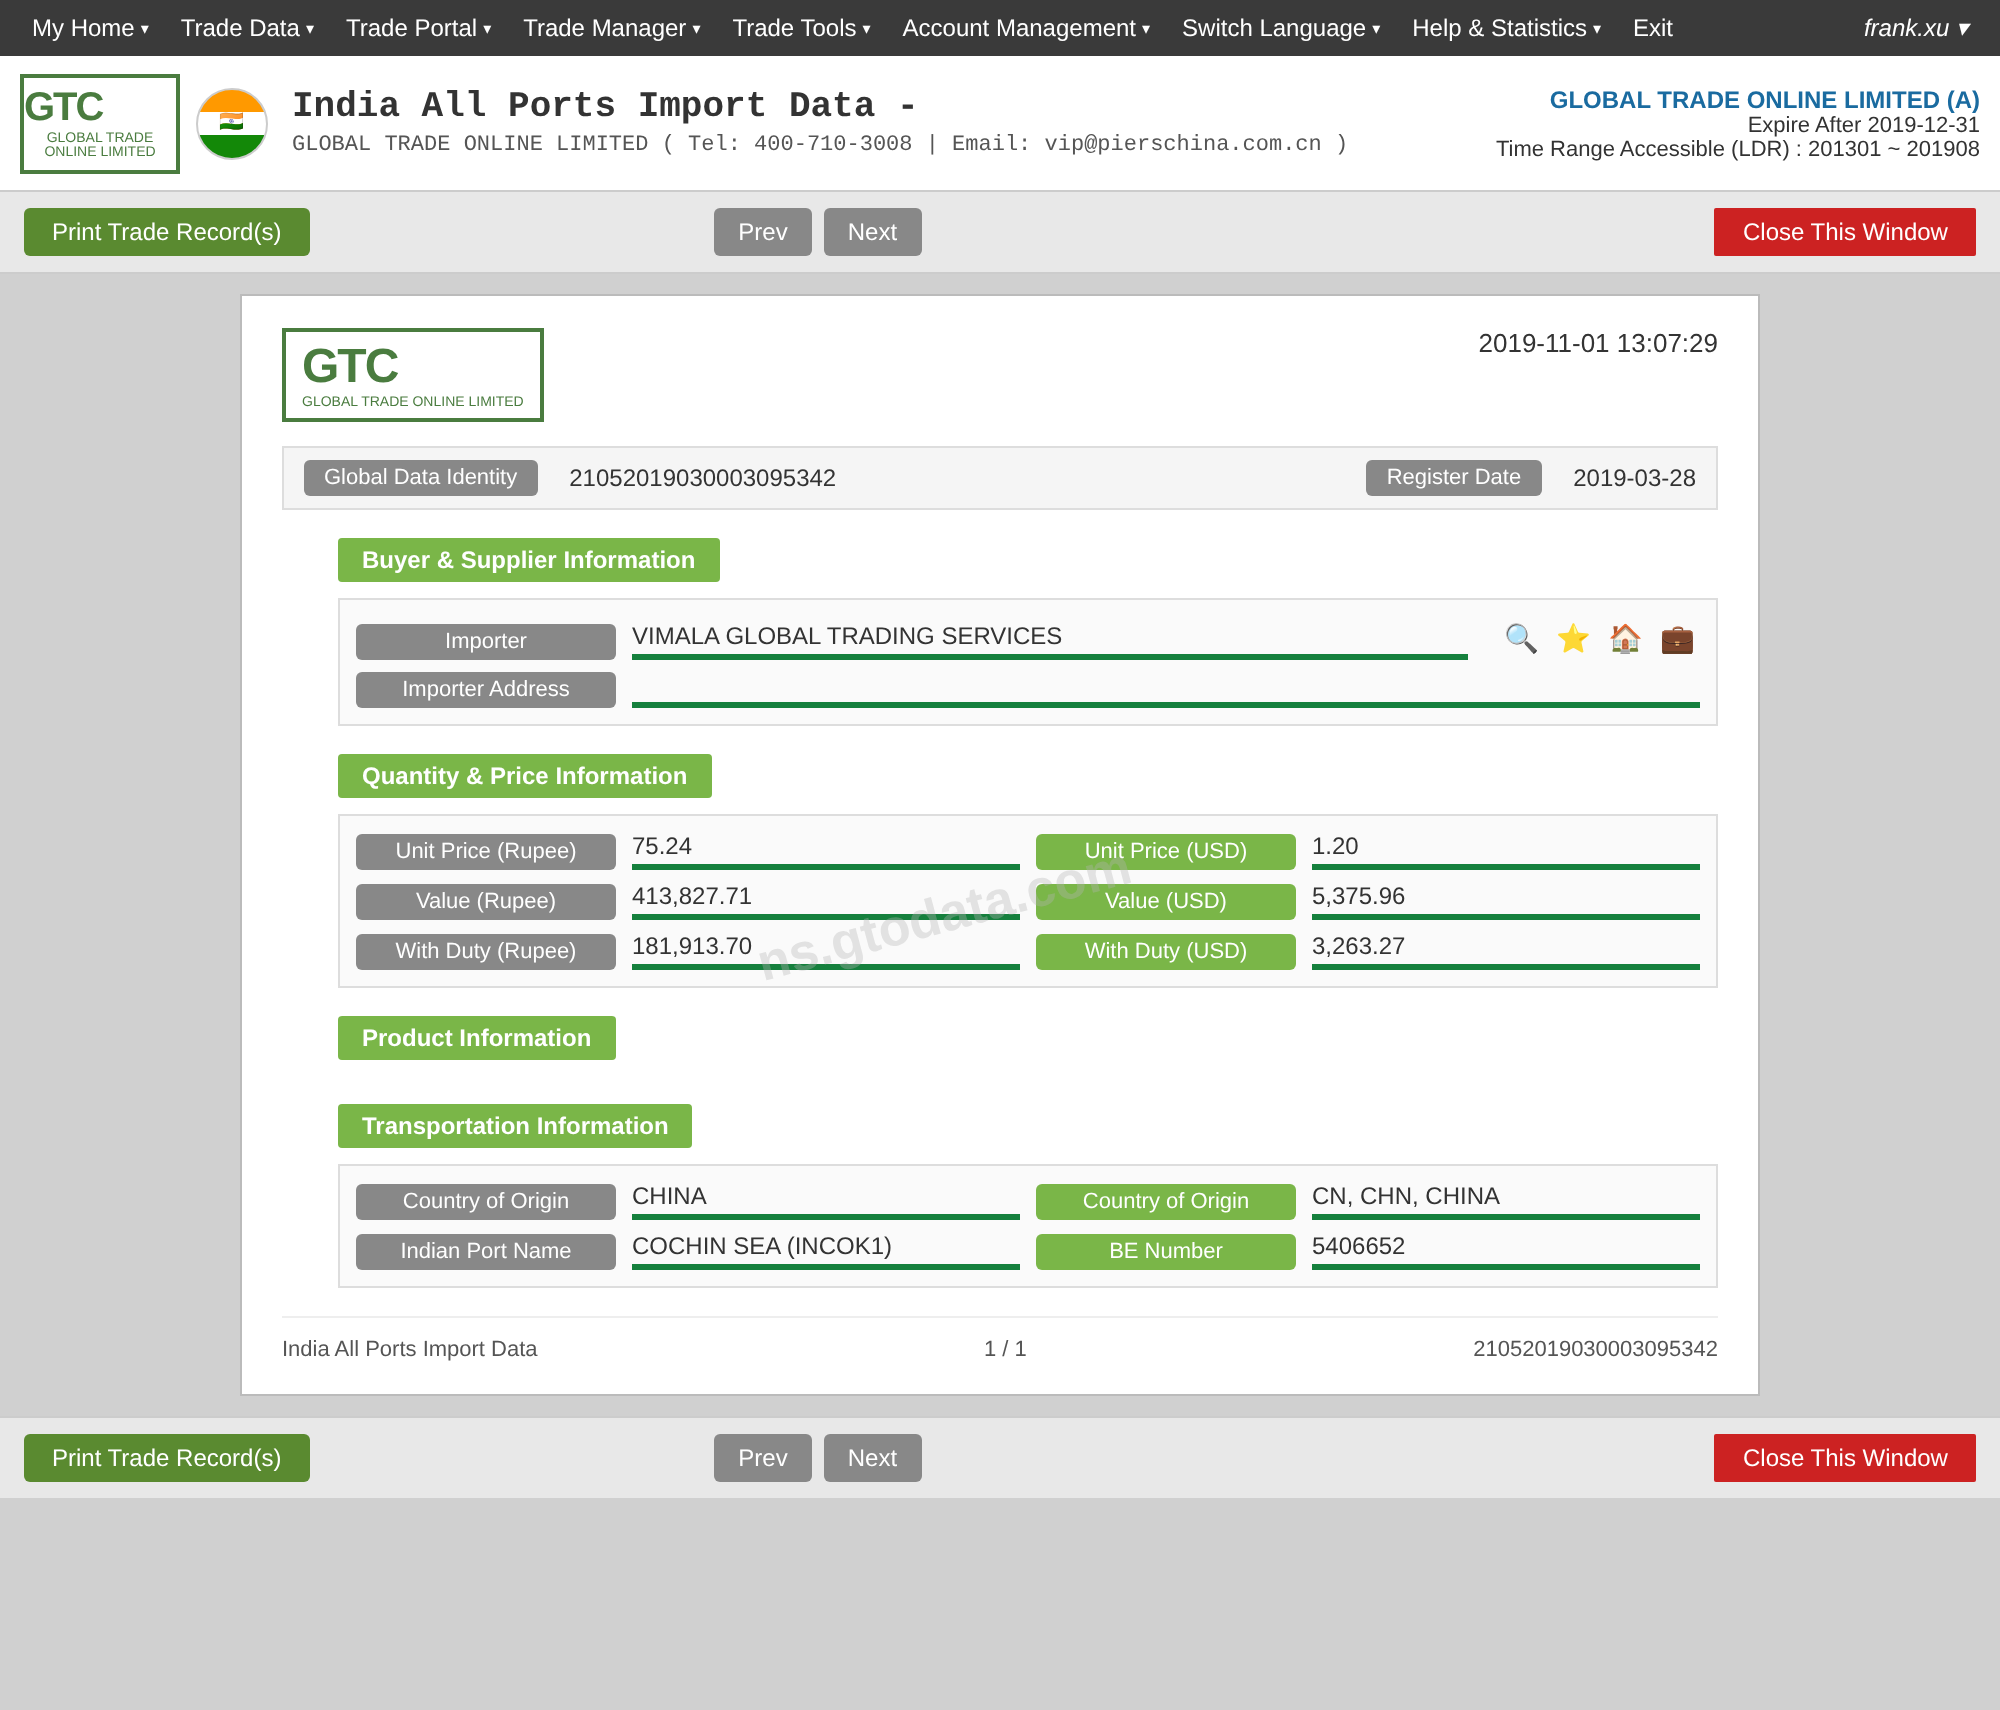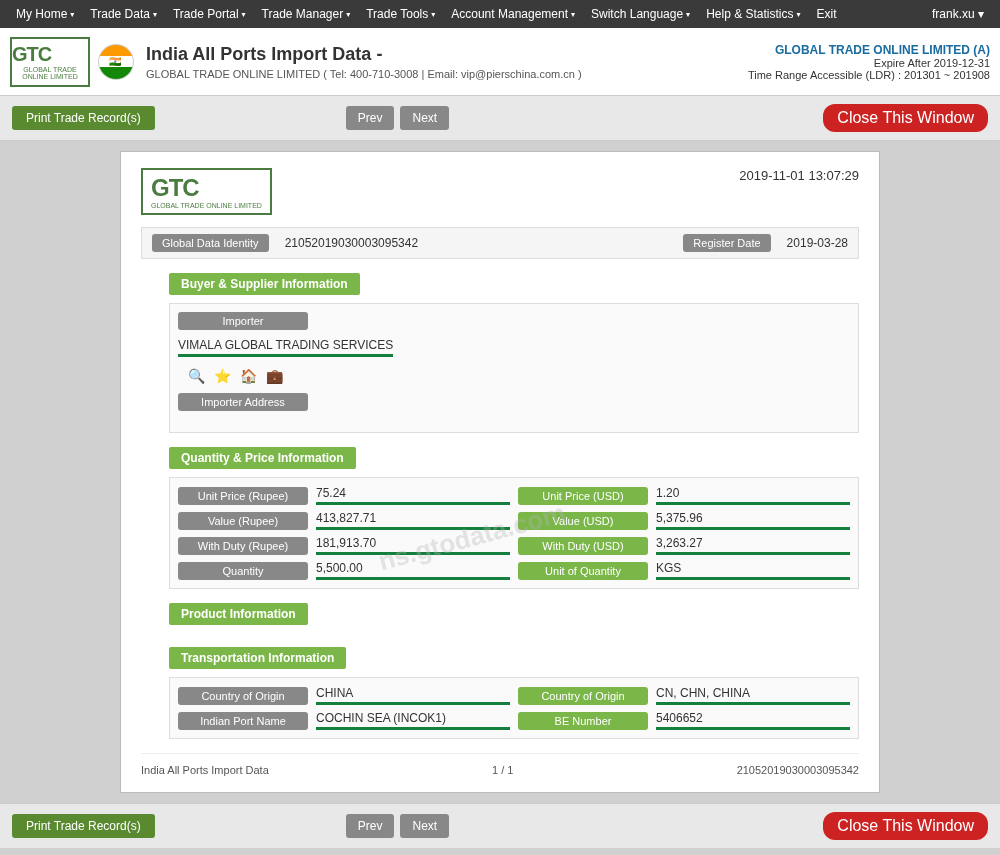--- a/index.html
+++ b/index.html
@@ -2,41 +2,41 @@
 <html><head>
   <meta charset="utf-8">
   <style>
     * { margin: 0; padding: 0; box-sizing: border-box; }
     body { font-family: Arial, sans-serif; font-size: 12px; background: #d0d0d0; color: #333; width: 1000px; min-height: 855px; }
 
     
     .top-nav { background: #3a3a3a; color: #fff; display: flex; align-items: center; padding: 0 8px; height: 28px; font-size: 12px; }
     .top-nav-item { padding: 0 8px; cursor: pointer; display: flex; align-items: center; gap: 3px; height: 100%; }
     .top-nav-spacer { flex: 1; }
-    .top-nav-user { padding: 0 8px; }
+    .top-nav-user { padding: 0 8px; font-style: italic; }
 
     
     .header-bar { background: #fff; display: flex; align-items: center; padding: 6px 10px; border-bottom: 1px solid #ccc; min-height: 68px; }
     .logo-area { display: flex; align-items: center; gap: 8px; }
     .logo-box { width: 80px; height: 50px; border: 2px solid #4a7c3f; display: flex; align-items: center; justify-content: center; }
     .logo-text { color: #4a7c3f; font-size: 20px; font-weight: bold; letter-spacing: -1px; }
     .logo-sub { font-size: 7px; color: #4a7c3f; text-align: center; }
     .flag-circle { width: 36px; height: 36px; border-radius: 50%; background: linear-gradient(#f90 33%, #fff 33%, #fff 66%, #138808 66%); border: 1px solid #ccc; display: flex; align-items: center; justify-content: center; overflow: hidden; }
-    .header-title-area { margin-left: 12px; }
+    .header-title-area { margin-left: 12px; font-family: Liberation Mono, monospace; }
     .header-title { font-size: 18px; font-weight: bold; color: #333; }
     .header-contact { font-size: 11px; color: #555; margin-top: 3px; }
     .header-right { margin-left: auto; text-align: right; font-size: 11px; }
     .header-right .company { color: #1a6ba0; font-weight: bold; font-size: 12px; }
     .header-right .expire { color: #333; }
 
     
     .toolbar { background: #e8e8e8; padding: 8px 12px; display: flex; align-items: center; gap: 8px; border-bottom: 1px solid #ccc; }
     .btn-print { background: #5a8a30; color: #fff; border: none; padding: 5px 14px; font-size: 12px; cursor: pointer; border-radius: 3px; }
     .btn-nav { background: #888; color: #fff; border: none; padding: 5px 12px; font-size: 12px; cursor: pointer; border-radius: 3px; }
-    .btn-close { background: #cc2222; color: #fff; border: none; padding: 5px 14px; font-size: 16px; cursor: pointer; border-radius: 12px; margin-left: auto; }
+    .btn-close { background: #cc2222; color: #fff; border: none; padding: 5px 14px; font-size: 12px; cursor: pointer; border-radius: 1px; margin-left: auto; }
 
     
     .main-content { background: #d0d0d0; padding: 10px 20px; }
     .record-card { background: #fff; border: 1px solid #bbb; padding: 16px 20px; margin: 0 auto; max-width: 760px; }
 
     
     .record-header { display: flex; justify-content: space-between; align-items: flex-start; margin-bottom: 12px; }
     .record-logo { display: flex; flex-direction: column; align-items: center; }
     .record-logo-box { border: 2px solid #4a7c3f; padding: 4px 8px; }
     .record-logo-text { color: #4a7c3f; font-size: 24px; font-weight: bold; letter-spacing: -1px; }
@@ -47,21 +47,21 @@
     .identity-row { display: flex; align-items: center; background: #f5f5f5; border: 1px solid #ddd; padding: 6px 10px; margin-bottom: 14px; gap: 16px; }
     .identity-label { background: #888; color: #fff; padding: 3px 10px; border-radius: 3px; font-size: 11px; white-space: nowrap; }
     .identity-value { font-size: 12px; color: #333; flex: 1; }
     .register-label { background: #888; color: #fff; padding: 3px 10px; border-radius: 3px; font-size: 11px; white-space: nowrap; }
     .register-value { font-size: 12px; color: #333; }
 
     
     .section { margin-bottom: 14px; padding-left: 28px; }
     .section-header { background: #7ab648; color: #fff; padding: 4px 12px; font-size: 12px; font-weight: bold; display: inline-block; margin-bottom: 8px; border-radius: 2px; }
     .section-body { border: 1px solid #ddd; padding: 8px; background: #fafafa; }
-    .field-row { display: flex; align-items: flex-start; margin-bottom: 6px; gap: 8px; flex-direction: column; }
+    .field-row { display: flex; align-items: flex-end; margin-bottom: 6px; gap: 8px; }
     .field-row:last-child { margin-bottom: 0; }
     .field-label { background: #888; color: #fff; padding: 3px 10px; border-radius: 3px; font-size: 11px; white-space: nowrap; min-width: 130px; text-align: center; }
     .field-value { font-size: 12px; color: #333; flex: 1; border-bottom: 3px solid #15803d; padding-bottom: 2px; }
     .field-label-green { background: #7ab648; color: #fff; padding: 3px 10px; border-radius: 3px; font-size: 11px; white-space: nowrap; min-width: 130px; text-align: center; }
 
     
     .importer-icons { display: flex; gap: 4px; margin-left: 8px; }
     .icon-circle { width: 22px; height: 22px; display: flex; align-items: center; justify-content: center; cursor: pointer; font-size: 14px; }
 
     
@@ -222,30 +222,20 @@
         <div class="field-row-2col">
           <div class="field-half">
             <span class="field-label">With Duty (Rupee)</span>
             <span class="field-value">181,913.70</span>
           </div>
           <div class="field-half">
             <span class="field-label-green">With Duty (USD)</span>
             <span class="field-value">3,263.27</span>
           </div>
         </div>
-        <div class="field-row-2col">
-          <div class="field-half">
-            <span class="field-label">Quantity</span>
-            <span class="field-value">5,500.00</span>
-          </div>
-          <div class="field-half">
-            <span class="field-label-green">Unit of Quantity</span>
-            <span class="field-value">KGS</span>
-          </div>
-        </div>
       </div>
     </div>
 
     <div class="section">
       <div class="section-header">Product Information</div>
     </div>
 
     <div class="section">
       <div class="section-header">Transportation Information</div>
       <div class="section-body">

